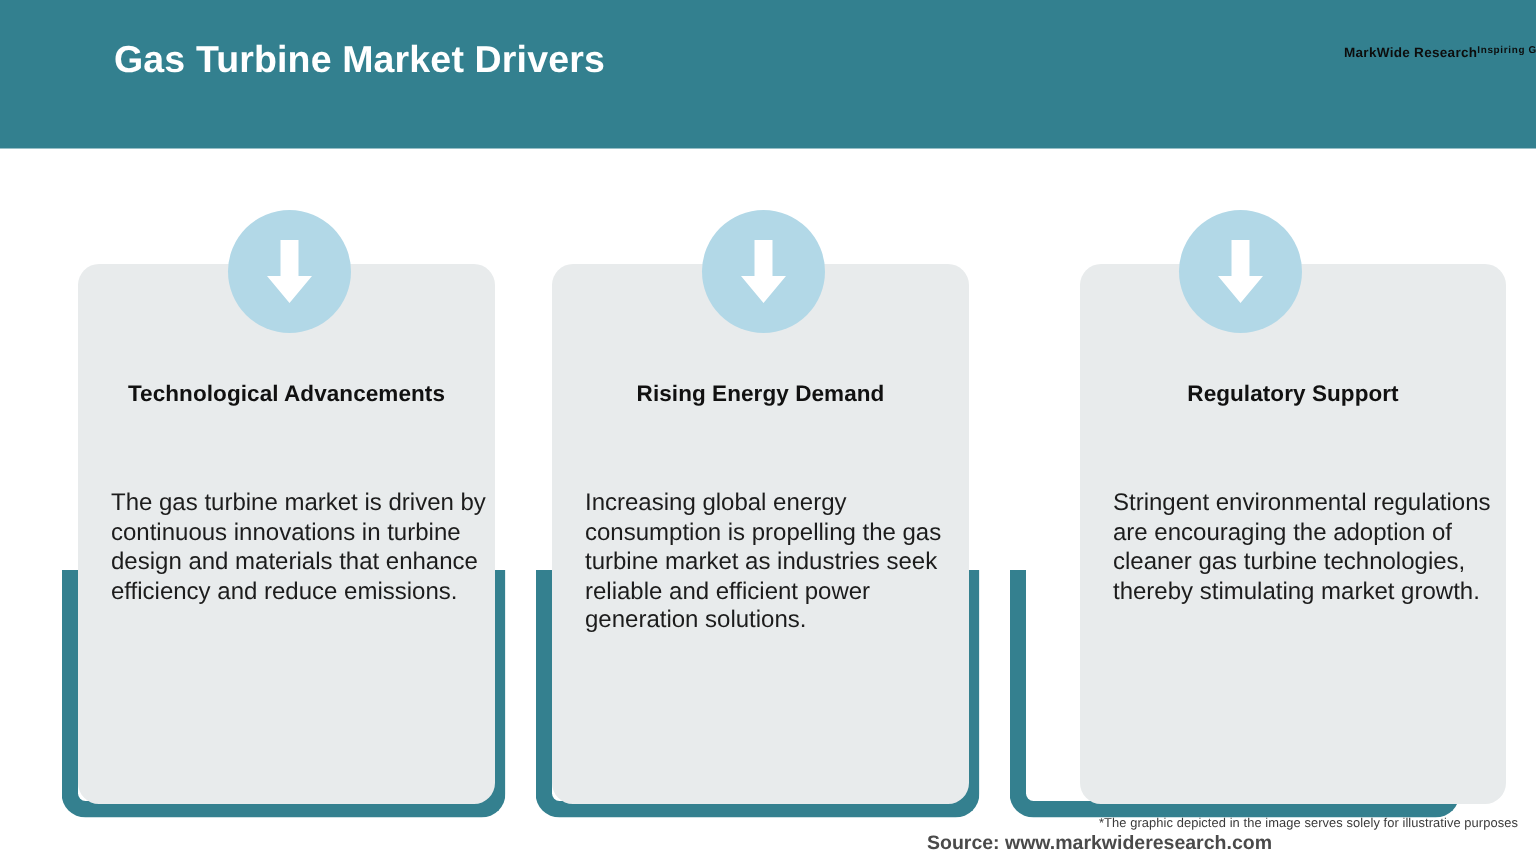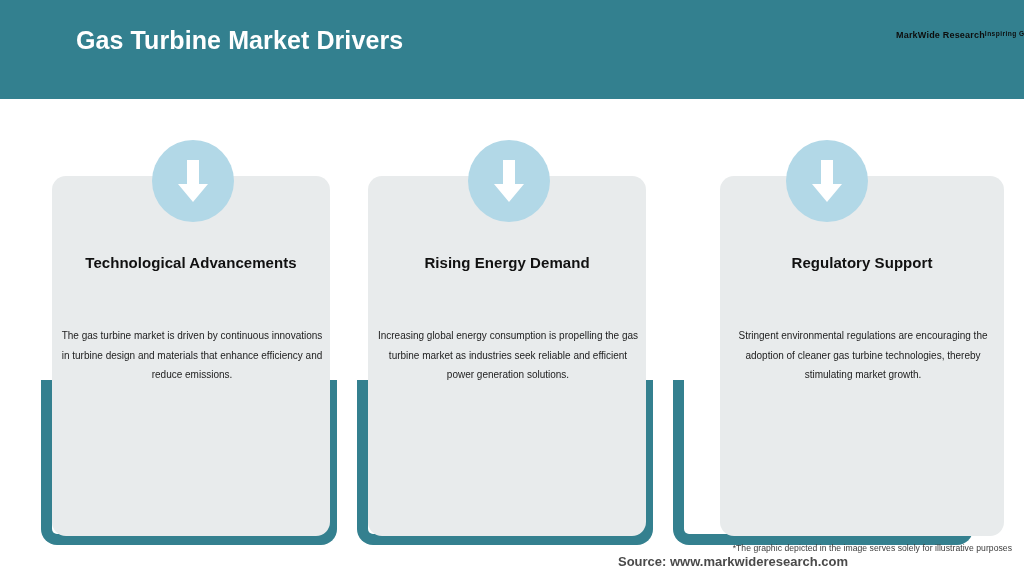--- a/index.html
+++ b/index.html
@@ -70,23 +70,23 @@
   }
   .card-slot.s2 .panel{width:284px;margin-left:36px;}
 
   .panel-title{
     position:absolute;left:0;top:78px;width:100%;
     text-align:center;
     font-size:15px;font-weight:bold;color:#111111;
     letter-spacing:.05px;
   }
   .panel-body{
-    position:absolute;left:8px;top:150px;width:264px;
-    font-size:10px;color:#1c1c1c;line-height:19.6px;
-    text-align:center;
+    position:absolute;left:22px;top:150px;width:264px;
+    font-size:16px;color:#1c1c1c;line-height:19.6px;
+    text-align:left;
   }
   .card-slot.s2 .panel-body{width:270px;}
 
   
   .circle{
     position:absolute;left:50%;top:0px;
     transform:translateX(-50%);
     width:82px;height:82px;border-radius:50%;
     background:#b2d8e7;
     display:flex;align-items:center;justify-content:center;

